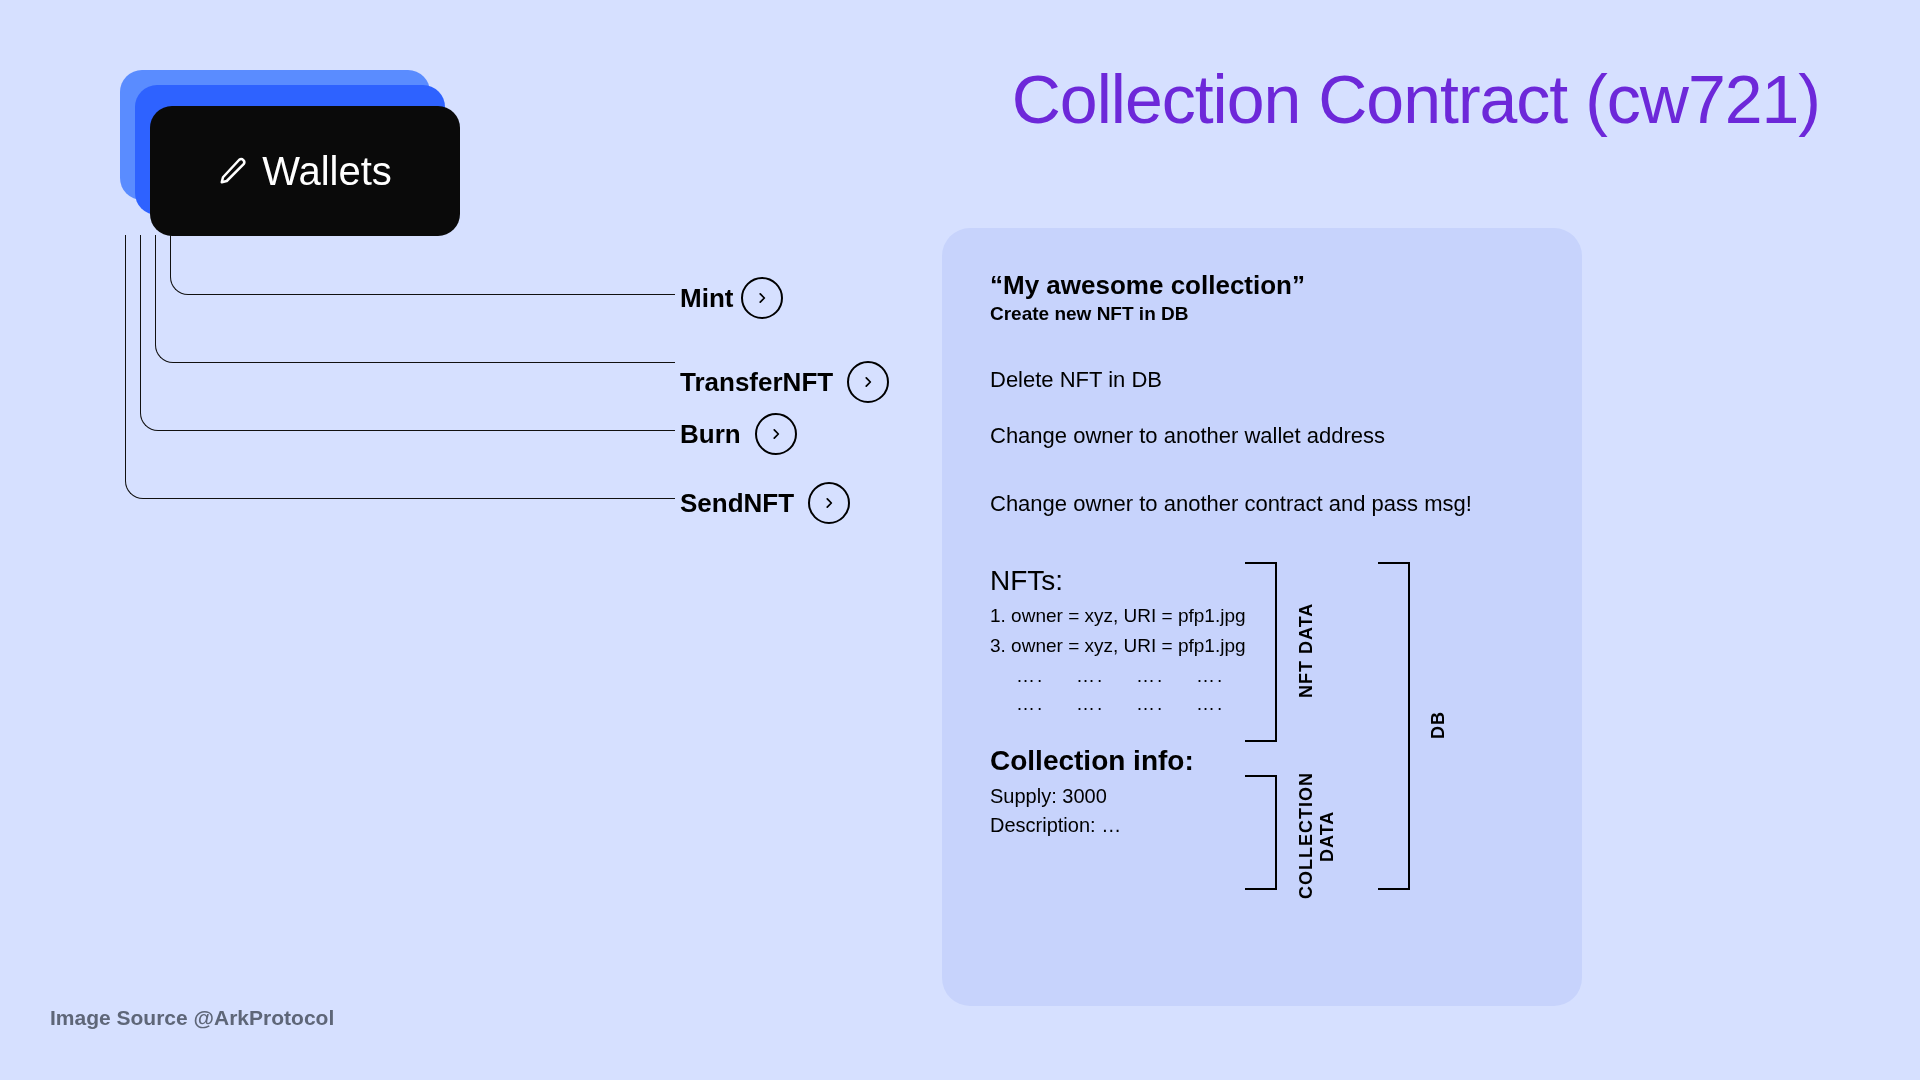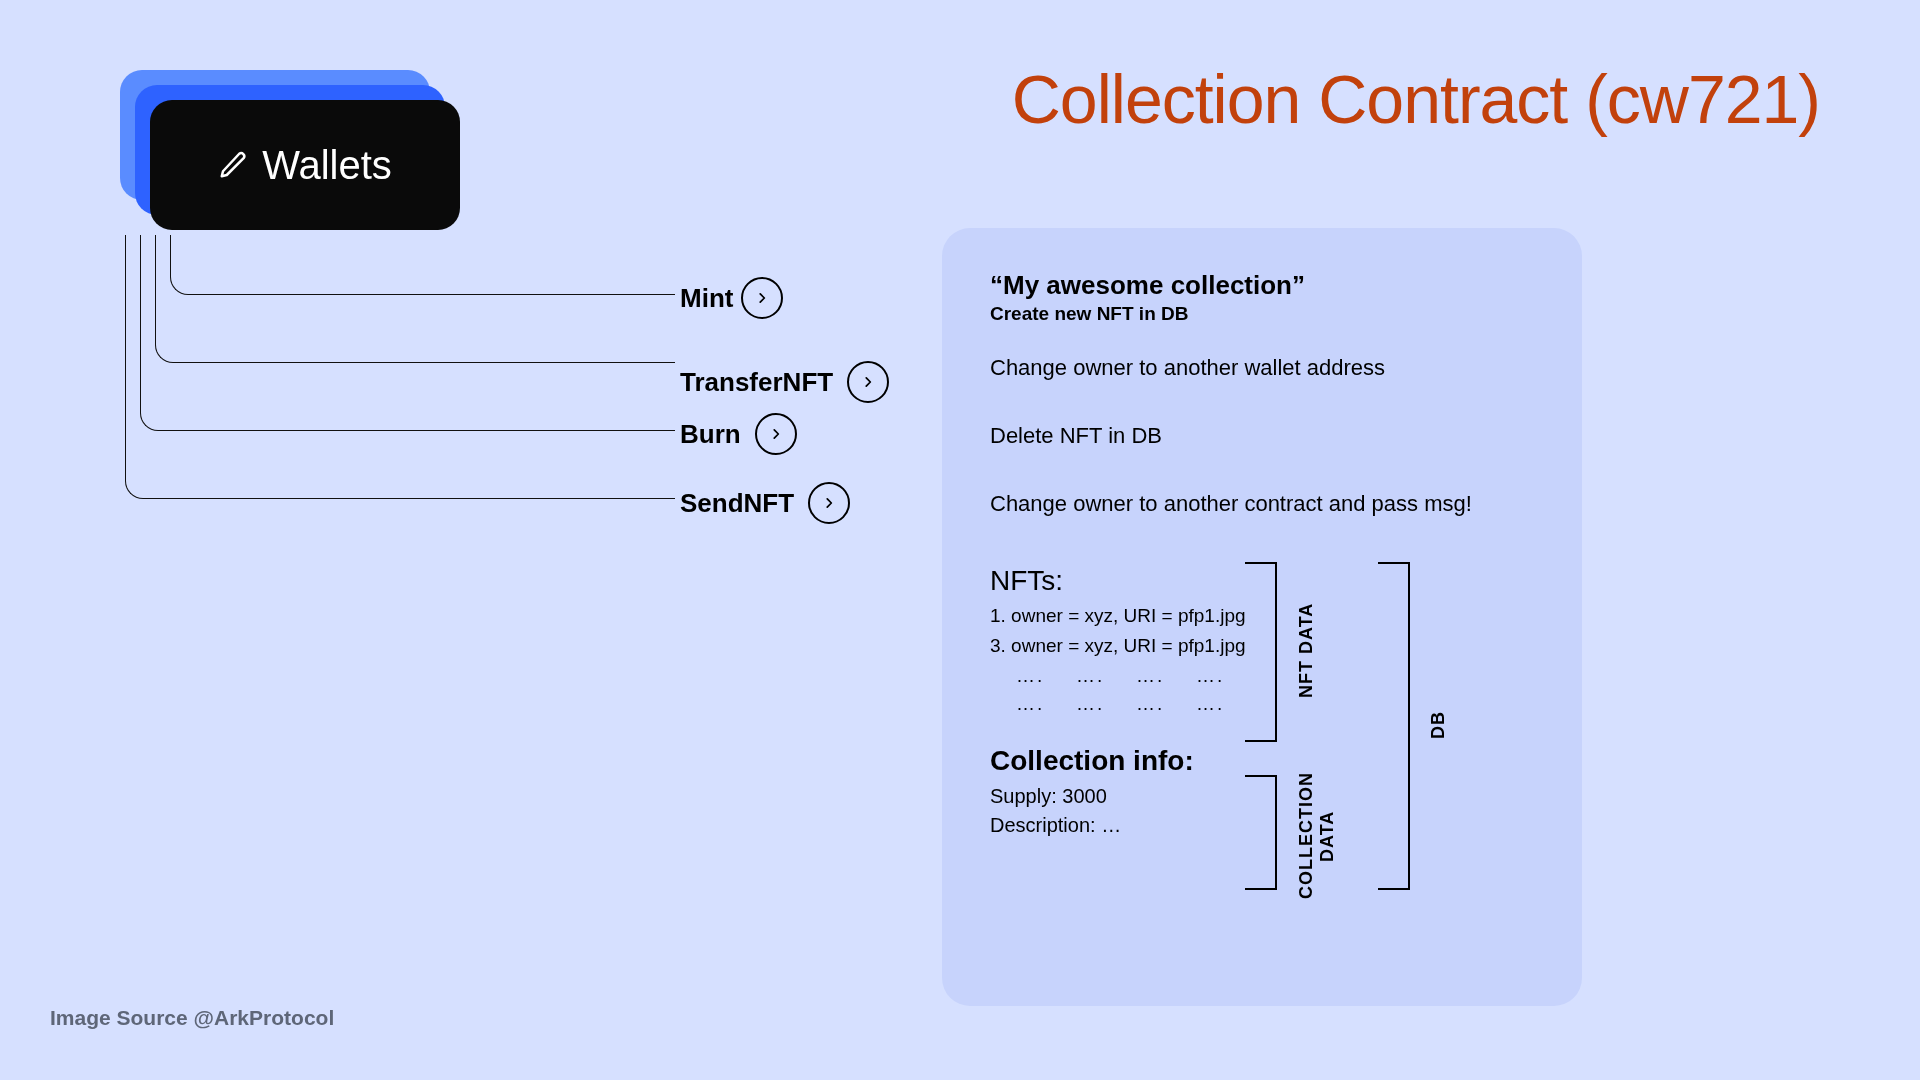--- a/index.html
+++ b/index.html
@@ -11,41 +11,41 @@
     overflow: hidden;
   }
 
   
   .title {
     position: absolute;
     top: 60px;
     right: 100px;
     font-size: 68px;
     font-weight: 500;
-    color: #c2410c;
+    color: #6d28d9;
     letter-spacing: -1px;
   }
 
   
   .wallet-stack {
     position: absolute;
     top: 70px;
     left: 120px;
     width: 350px;
     height: 180px;
   }
   .card {
     position: absolute;
     width: 310px;
     height: 130px;
     border-radius: 22px;
   }
   .card.c1 { background: #5a8cff; top: 0; left: 0; }
   .card.c2 { background: #2e62ff; top: 15px; left: 15px; }
-  .card.c3 { background: #0a0a0a; top: 30px; left: 30px; display: flex; align-items: center; justify-content: center; gap: 14px; }
+  .card.c3 { background: #0a0a0a; top: 36px; left: 30px; display: flex; align-items: center; justify-content: center; gap: 14px; }
   .card.c3 .pen {
     width: 30px; height: 30px; display:inline-block;
   }
   .card.c3 .label {
     color: #fff; font-size: 40px; font-weight: 500;
   }
 
   
   .branches {
     position: absolute;
@@ -205,25 +205,25 @@
         </svg>
     </span>
   </div>
 </div>
 
 <div class="panel">
   <div class="row mint">
     <div class="hdr">“My awesome collection”</div>
     <div class="sub">Create new NFT in DB</div>
   </div>
+  <div class="row burn">
+    <div class="line">Delete NFT in DB</div>
+  </div>
   <div class="row trans">
     <div class="line">Change owner to another wallet address</div>
-  </div>
-  <div class="row burn">
-    <div class="line">Delete NFT in DB</div>
   </div>
   <div class="row send">
     <div class="line">Change owner to another contract and pass msg!</div>
   </div>
 
   <div class="nfts-block">
     <div class="title2">NFTs:</div>
     <div class="nft-item">1. owner = xyz, URI = pfp1.jpg</div>
     <div class="nft-item">3. owner = xyz, URI = pfp1.jpg</div>
     <div class="dotsrow">

